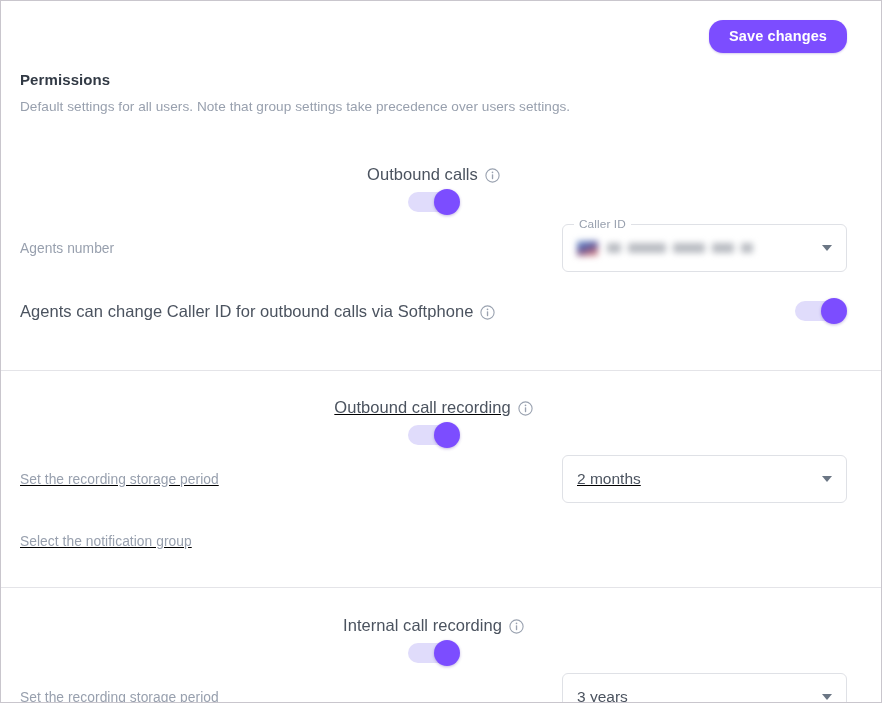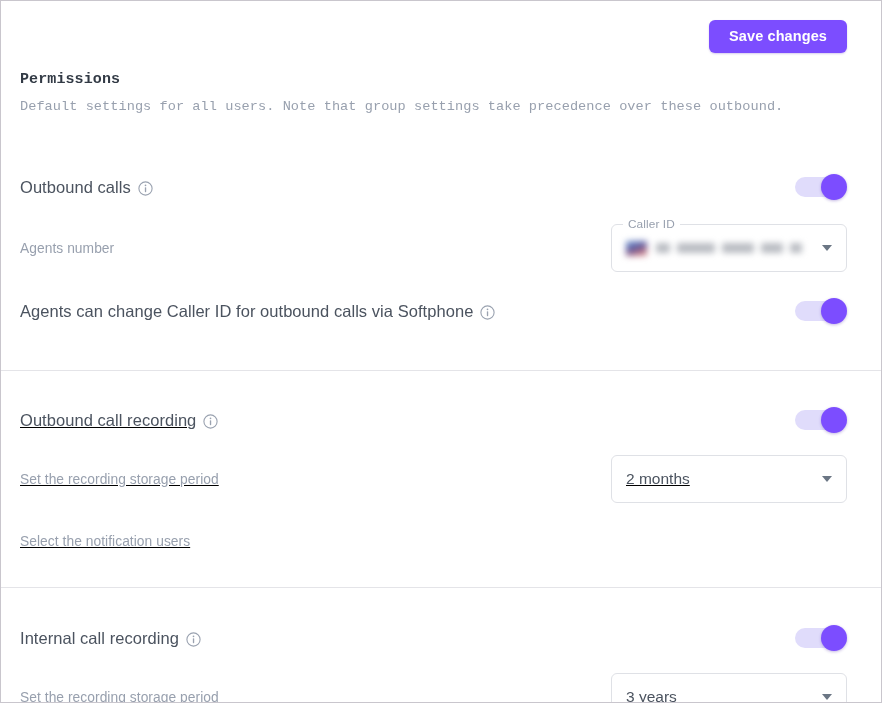--- a/index.html
+++ b/index.html
@@ -28,36 +28,35 @@
     display: flex;
     align-items: center;
     justify-content: flex-end;
     padding-right: 34px;
     box-sizing: border-box;
   }
   .save-btn {
     background: #7C4DFF;
     color: #ffffff;
     border: none;
-    border-radius: 6px;
+    border-radius: 14px;
     font-family: "Liberation Sans", sans-serif;
     font-size: 14.5px;
     font-weight: bold;
     letter-spacing: .1px;
     padding: 0 20px;
     height: 33px;
     line-height: 33px;
     cursor: pointer;
     box-shadow: 0 1px 2px rgba(90,50,190,.25);
   }
 
   
   .head-block {
     padding: 0 0 0 19px;
-    font-family: Liberation Mono, monospace;
   }
   .head-title {
     font-size: 15px;
     font-weight: bold;
     color: #323a45;
     margin: 0 0 11px 0;
     letter-spacing: .1px;
   }
   .head-sub {
     font-size: 13.6px;
@@ -99,21 +98,21 @@
     color: #4b535f;
     letter-spacing: .05px;
   }
   .row-label {
     font-size: 13.8px;
     color: #98a0ae;
     letter-spacing: .05px;
   }
 
   
-  .r-toggle-main { height: 56px; }
+  .r-toggle-main { height: 56px; flex-direction: column; }
   .r-field       { height: 62px; }
 
   
   .info-icon {
     display: inline-block;
     width: 15px;
     height: 15px;
     position: relative;
     top: 1px;
   }
@@ -139,21 +138,21 @@
     right: 0; top: 0;
     width: 26px; height: 26px;
     border-radius: 50%;
     background: #7C4DFF;
     box-shadow: 0 1px 3px rgba(60,20,160,.30);
   }
 
   
   .select {
     position: relative;
-    width: 236px;
+    width: 285px;
     height: 48px;
     border: 1px solid #dfe1e6;
     border-radius: 6px;
     box-sizing: border-box;
     background: #fff;
     display: flex;
     align-items: center;
     padding: 0 14px;
     cursor: pointer;
   }
@@ -225,21 +224,21 @@
 <body>
 
 <div class="page">
 
   <div class="topbar">
     <button class="save-btn">Save changes</button>
   </div>
 
   <div class="head-block">
     <div class="head-title">Permissions</div>
-    <div class="head-sub">Default settings for all users. Note that group settings take precedence over these outbound.</div>
+    <div class="head-sub">Default settings for all users. Note that group settings take precedence over users settings.</div>
   </div>
 
   <div class="section" style="margin-top:45px;">
 
     <div class="row r-toggle-main">
       <div class="left">
         <span class="row-title">Outbound calls</span>
         <span class="info-icon">
           <svg width="15" height="15" viewBox="0 0 15 15">
             <circle cx="7.5" cy="7.5" r="6.6" fill="none" stroke="#9aa2b0" stroke-width="1.1"></circle>
@@ -328,21 +327,21 @@
       <div class="right">
         <div class="select">
           <span class="select-value">2 months</span>
           <span class="caret"></span>
         </div>
       </div>
     </div>
 
     <div class="row" style="height:62px;">
       <div class="left">
-        <span class="row-label">Select the notification users</span>
+        <span class="row-label">Select the notification group</span>
       </div>
     </div>
   </div>
 
   <div class="divider" style="margin-top:15px;"></div>
 
   <div class="section" style="margin-top:22px;">
 
     <div class="row r-toggle-main">
       <div class="left">

